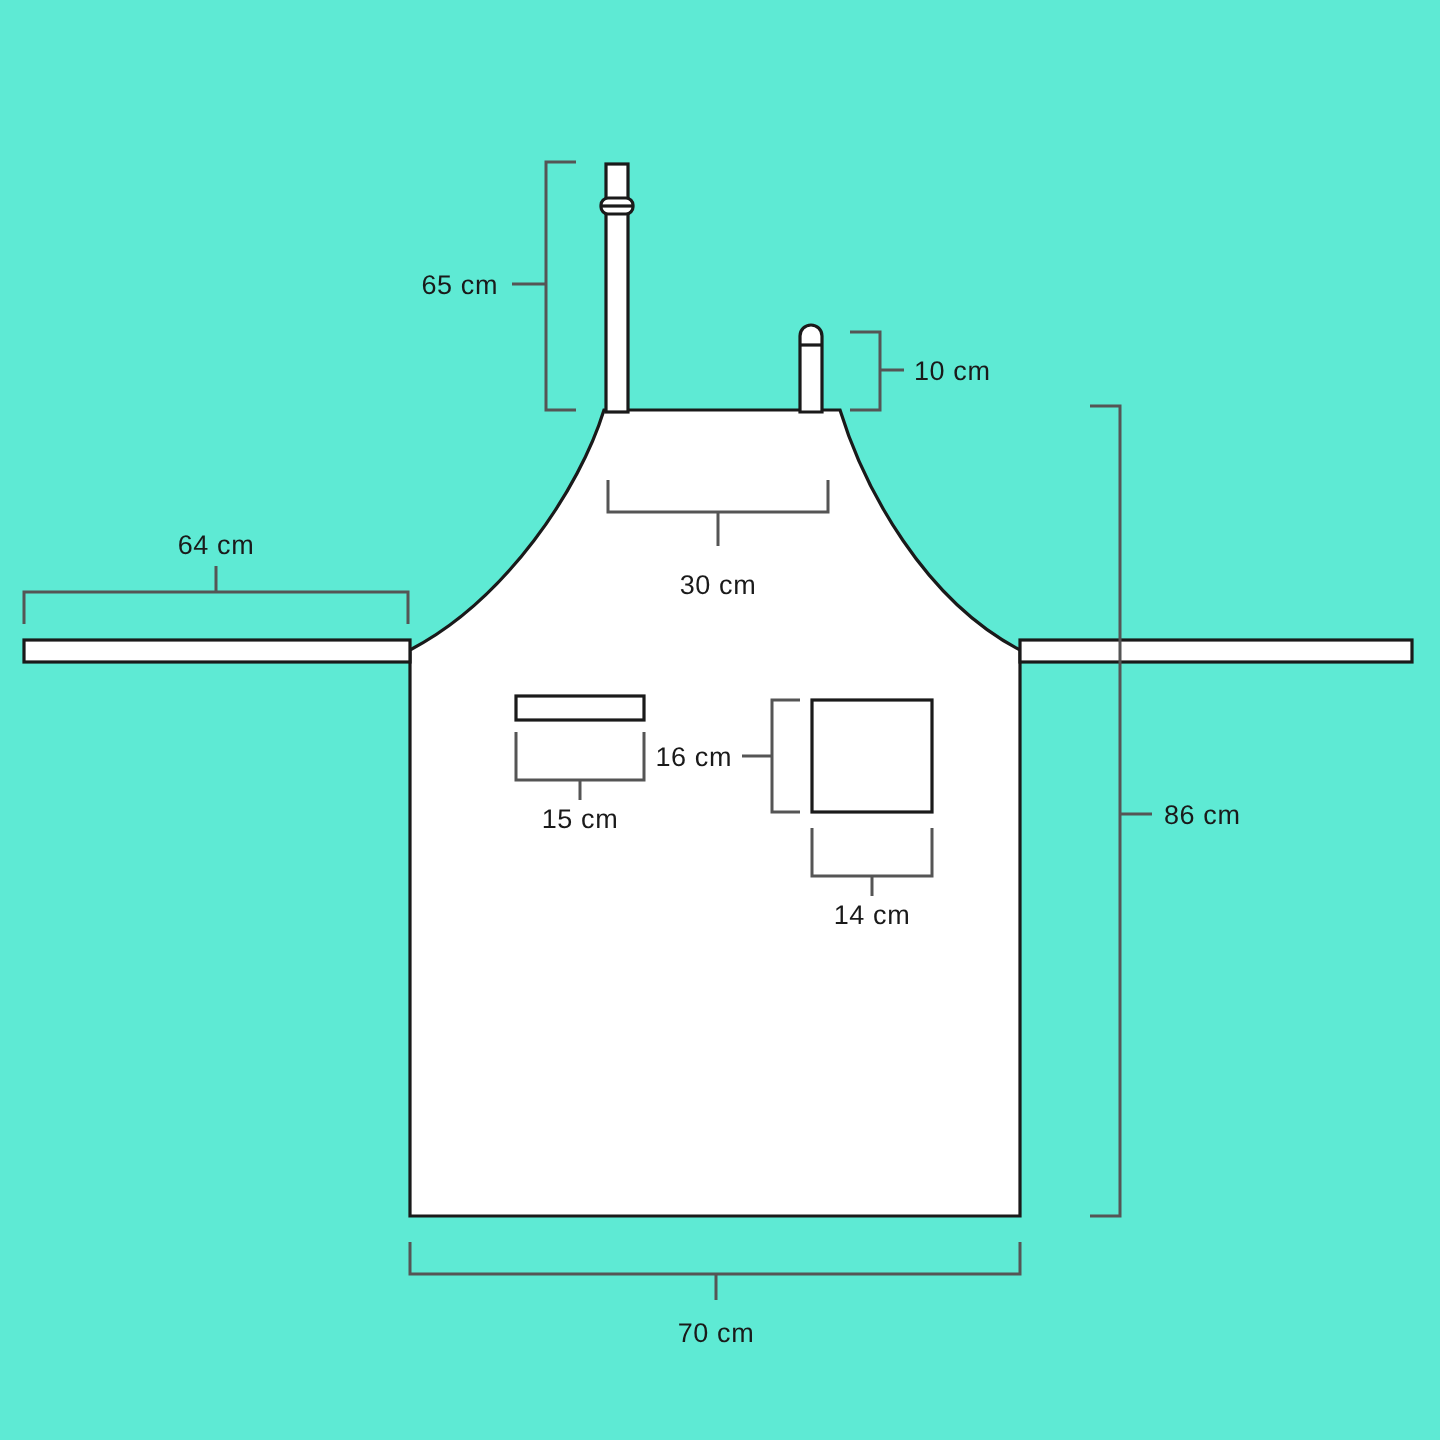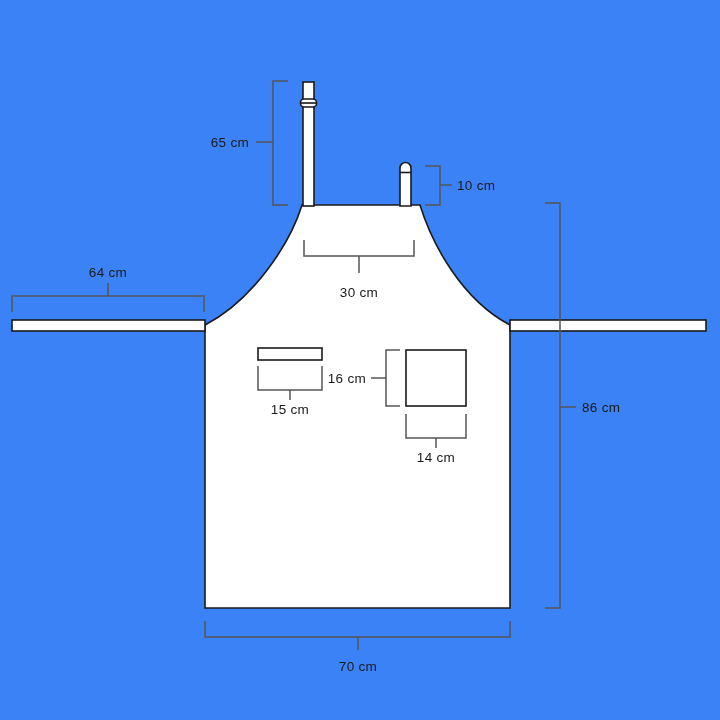--- a/index.html
+++ b/index.html
@@ -7,21 +7,21 @@
     padding: 0;
     background: #ffffff;
   }
   body {
     font-family: "Liberation Sans", sans-serif;
   }
   #canvas-wrap {
     position: relative;
     width: 720px;
     height: 720px;
-    background: #3b82f6;
+    background: #5eead4;
     overflow: hidden;
   }
   svg#apron-diagram {
     display: block;
     width: 720px;
     height: 720px;
   }
   .garment-line {
     fill: none;
     stroke: #1a1a1a;

